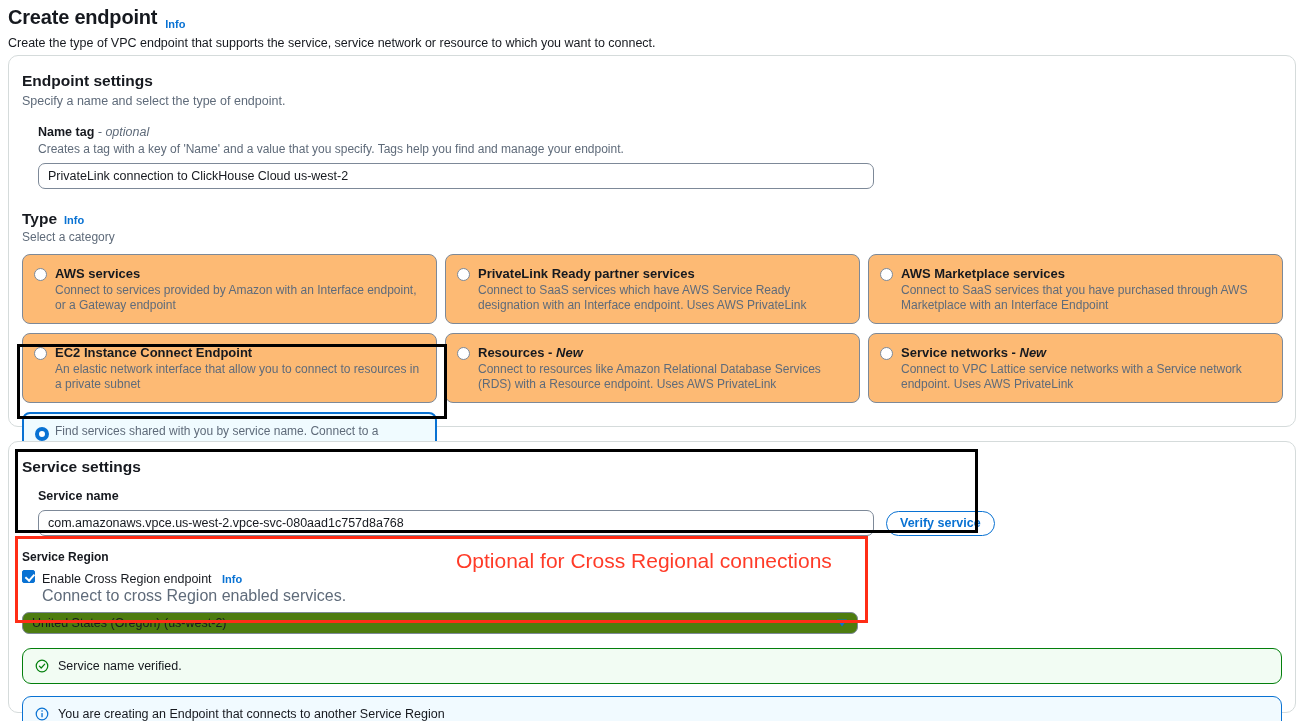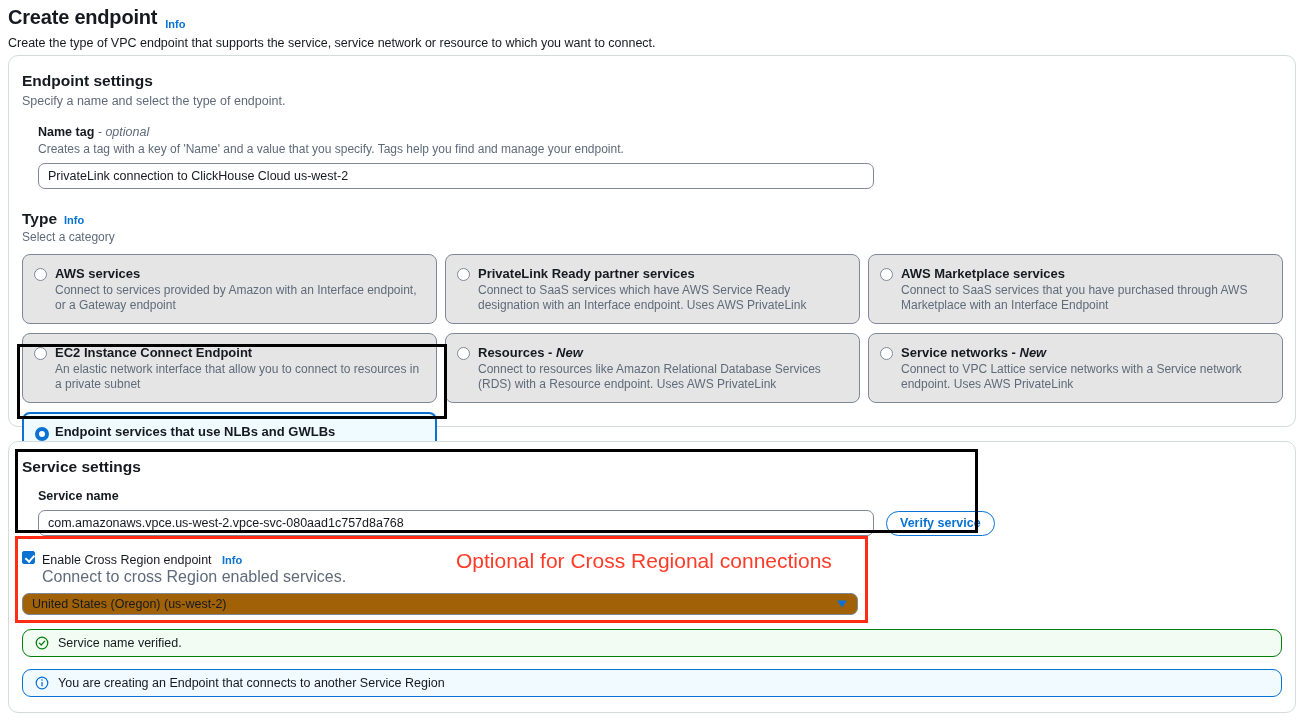--- a/index.html
+++ b/index.html
@@ -73,21 +73,21 @@
     margin-top: 9px;
     display: grid;
     grid-template-columns: repeat(3, 415px);
     column-gap: 8px;
     row-gap: 9px;
   }
   .tile {
     position: relative;
     border: 1px solid #7d8998;
     border-radius: 8px;
-    background: #e5e5e5;
+    background: #fdba74;
     padding: 10px 12px 10px 32px;
     min-height: 55px;
   }
   .tile.selected {
     border: 2px solid #0972d3;
     background: #f0fbff;
     padding: 9px 11px 9px 31px;
   }
   .tile-radio {
     position: absolute; left: 11px; top: 13px;
@@ -140,38 +140,38 @@
     transform: rotate(42deg);
   }
   .cb-title { font-size: 12.5px; color: #16191f; line-height: 15px; }
   .cb-hint { font-size: 16px; color: #5f6b7a; line-height: 15px; margin-top: 1px; }
 
   .select-box {
     position: relative;
     width: 836px; height: 22px;
     margin-top: 9px;
     border: 1px solid #7d8998; border-radius: 7px;
-    background: #a16207;
+    background: #4d7c0f;
     display: flex; align-items: center;
     padding: 0 9px;
     font-size: 12.5px; color: #16191f;
     cursor: pointer;
   }
   .caret {
     position: absolute; right: 10px; top: 50%; transform: translateY(-50%);
     width: 0; height: 0;
     border-left: 5.5px solid transparent;
     border-right: 5.5px solid transparent;
     border-top: 7px solid #0972d3;
   }
 
   
   .alert {
     display: flex; align-items: center; gap: 9px;
-    height: 28px; padding: 0 12px;
+    height: 36px; padding: 0 12px;
     border-radius: 9px;
     font-size: 12.5px; line-height: 16px;
   }
   .alert.success { background: #f2fcf3; border: 1px solid #037f0c; color: #16191f; }
   .alert.info    { background: #f1faff; border: 1px solid #0972d3; color: #16191f; margin-top: 12px; }
   .alert-icon { flex: 0 0 auto; display: inline-flex; }
 
   
   .anno-box {
     position: absolute;
@@ -253,40 +253,40 @@
           <div class="tile-title">Resources - <span class="new-tag">New</span></div>
           <div class="tile-desc">Connect to resources like Amazon Relational Database Services (RDS) with a Resource endpoint. Uses AWS PrivateLink</div>
         </div>
         <div class="tile">
           <span class="tile-radio"></span>
           <div class="tile-title">Service networks - <span class="new-tag">New</span></div>
           <div class="tile-desc">Connect to VPC Lattice service networks with a Service network endpoint. Uses AWS PrivateLink</div>
         </div>
         <div class="tile selected">
           <span class="tile-radio"></span>
-          <div class="tile-title">Endpoint services that use NLBs and GWLBs</div>
           <div class="tile-desc">Find services shared with you by service name. Connect to a Network LoadBalancer (NLB) service with an Interface endpoint or to a Gateway LoadBalancer (GWLB) service with a Gateway Load Balancer endpoint</div>
         </div>
       </div>
     </div>
   </section>
 
   <section class="panel" id="service-settings-panel">
     <div class="panel-inner">
       <h2 class="panel-title">Service settings</h2>
 
       <div class="field" style="margin-top:11px;">
         <div class="svc-label">Service name</div>
         <div class="svc-row">
           <input class="svc-input" type="text" value="com.amazonaws.vpce.us-west-2.vpce-svc-080aad1c757d8a768" style="">
           <button class="btn-normal">Verify service</button>
         </div>
       </div>
 
       <div class="region-block">
+        <div class="region-label">Service Region</div>
         <div class="cb-row">
           <span class="checkbox"></span>
           <div>
             <span class="cb-title">Enable Cross Region endpoint</span>
             <a class="info-link" style="margin-left:6px;">Info</a>
             <div class="cb-hint">Connect to cross Region enabled services.</div>
           </div>
         </div>
 
         <div class="select-box">

